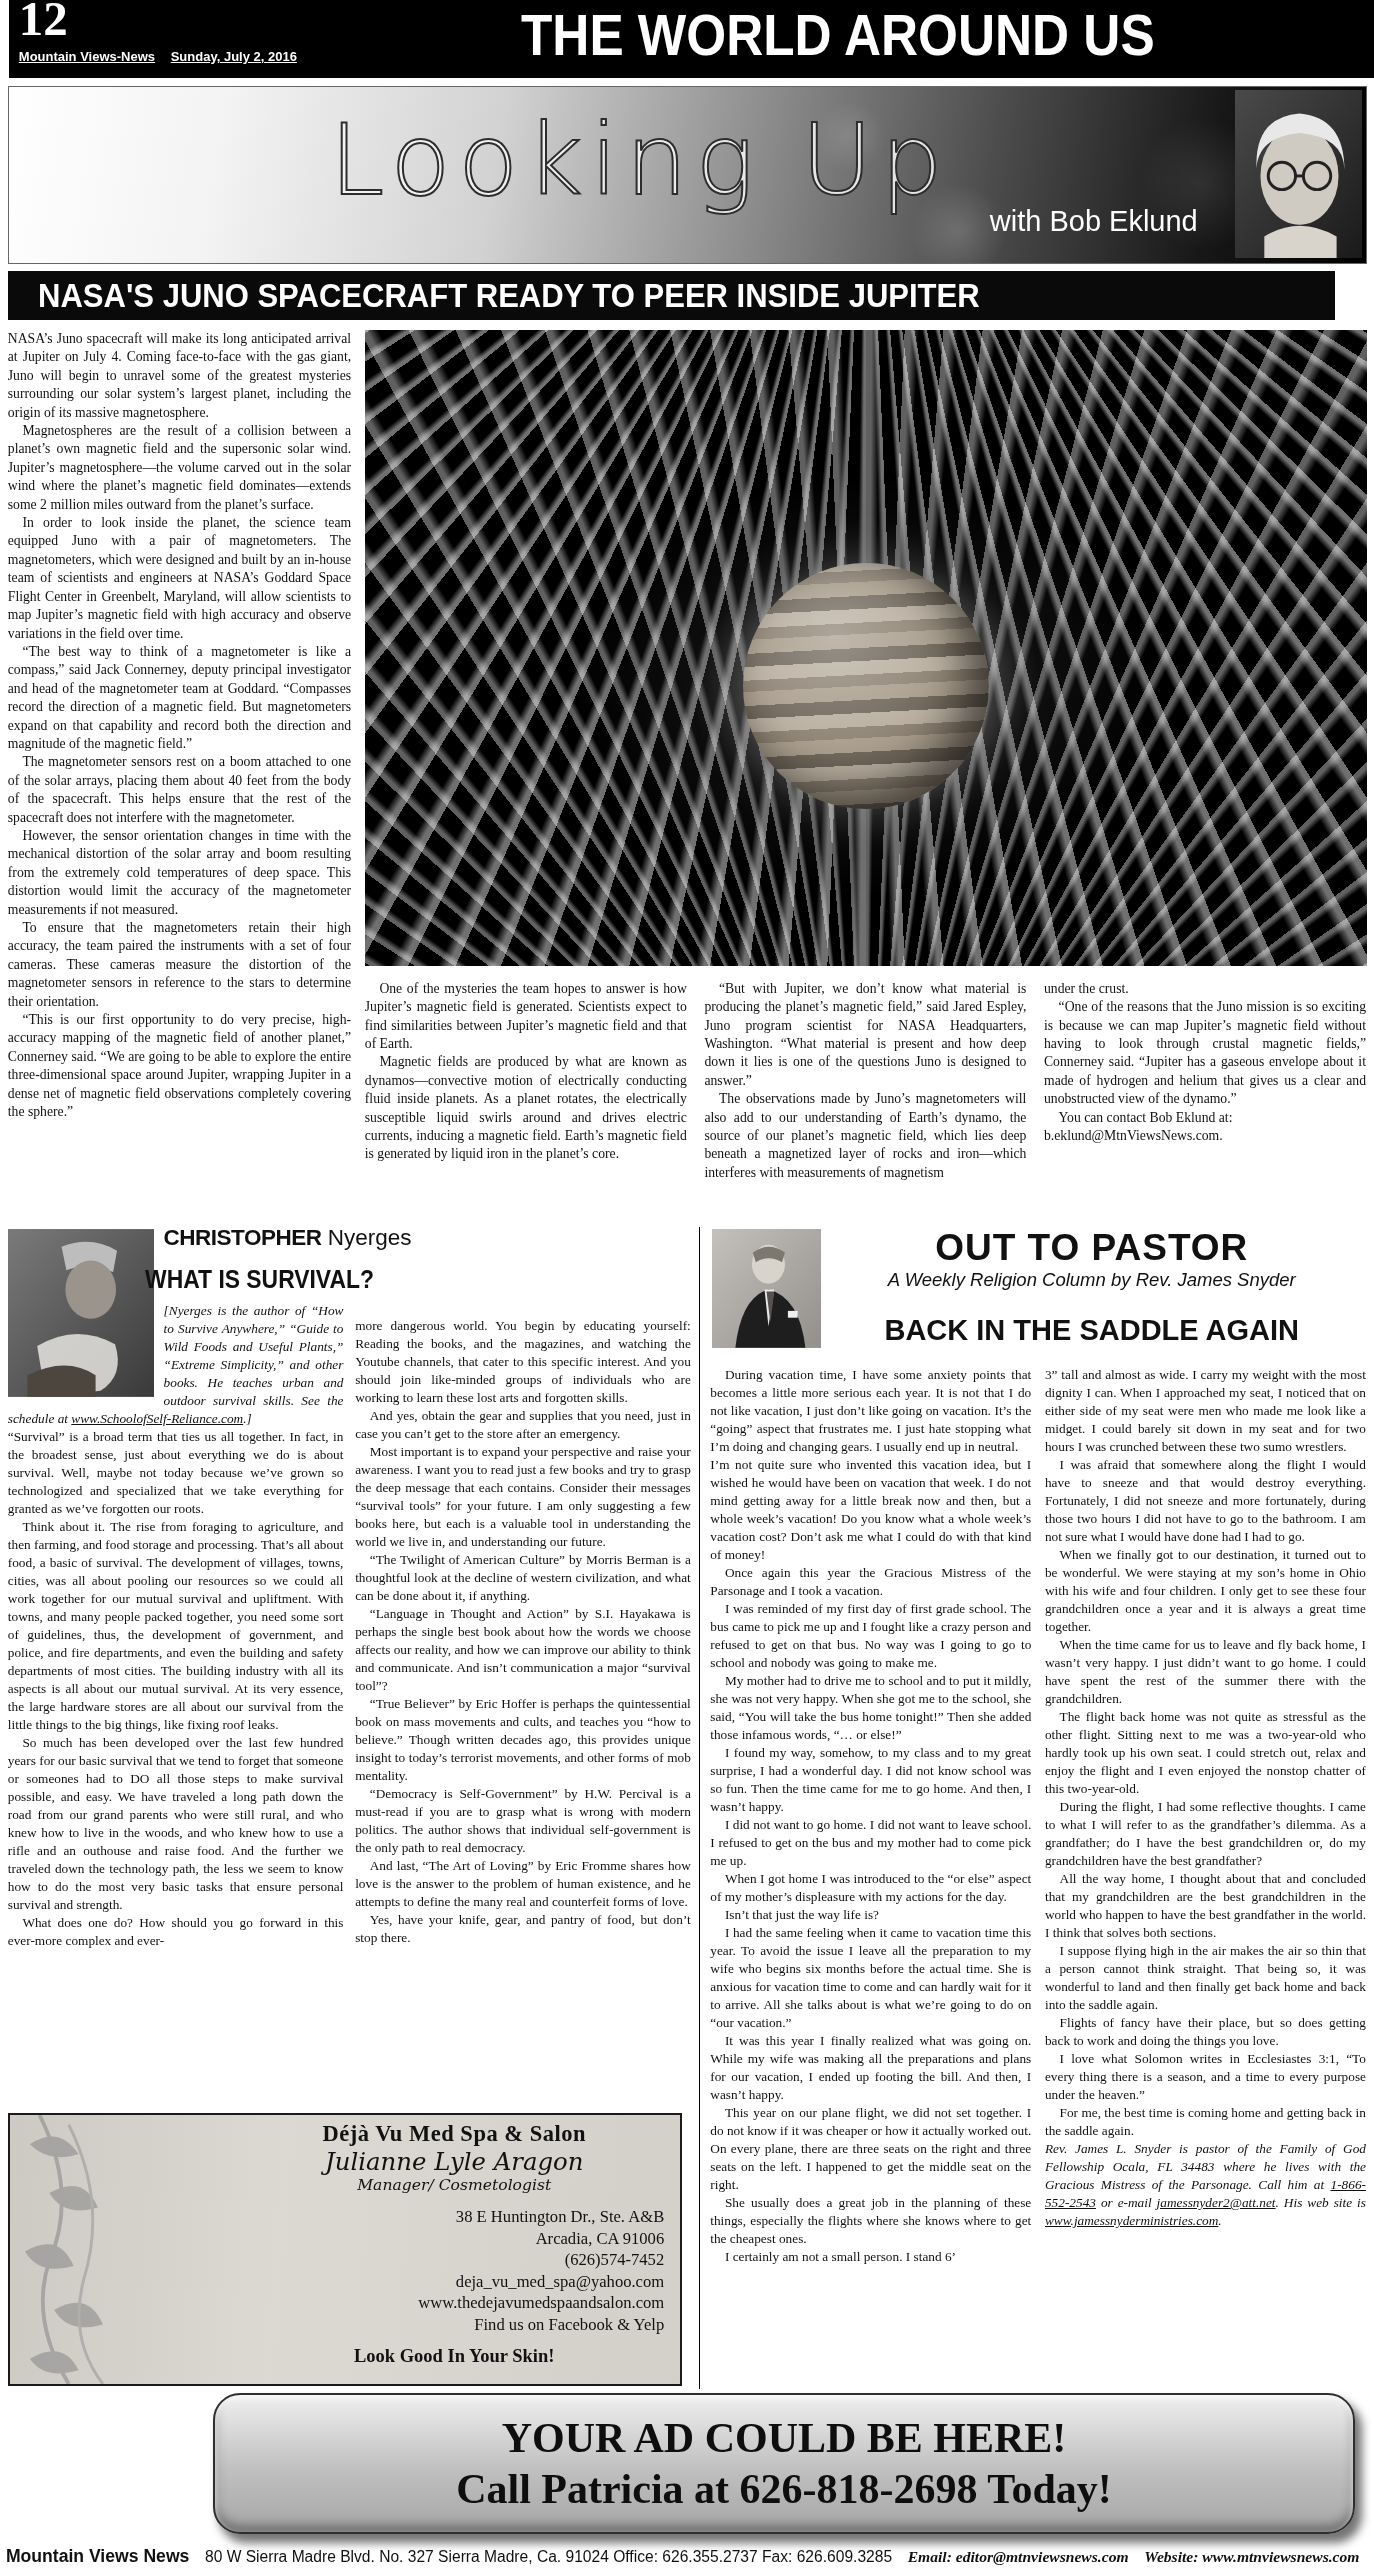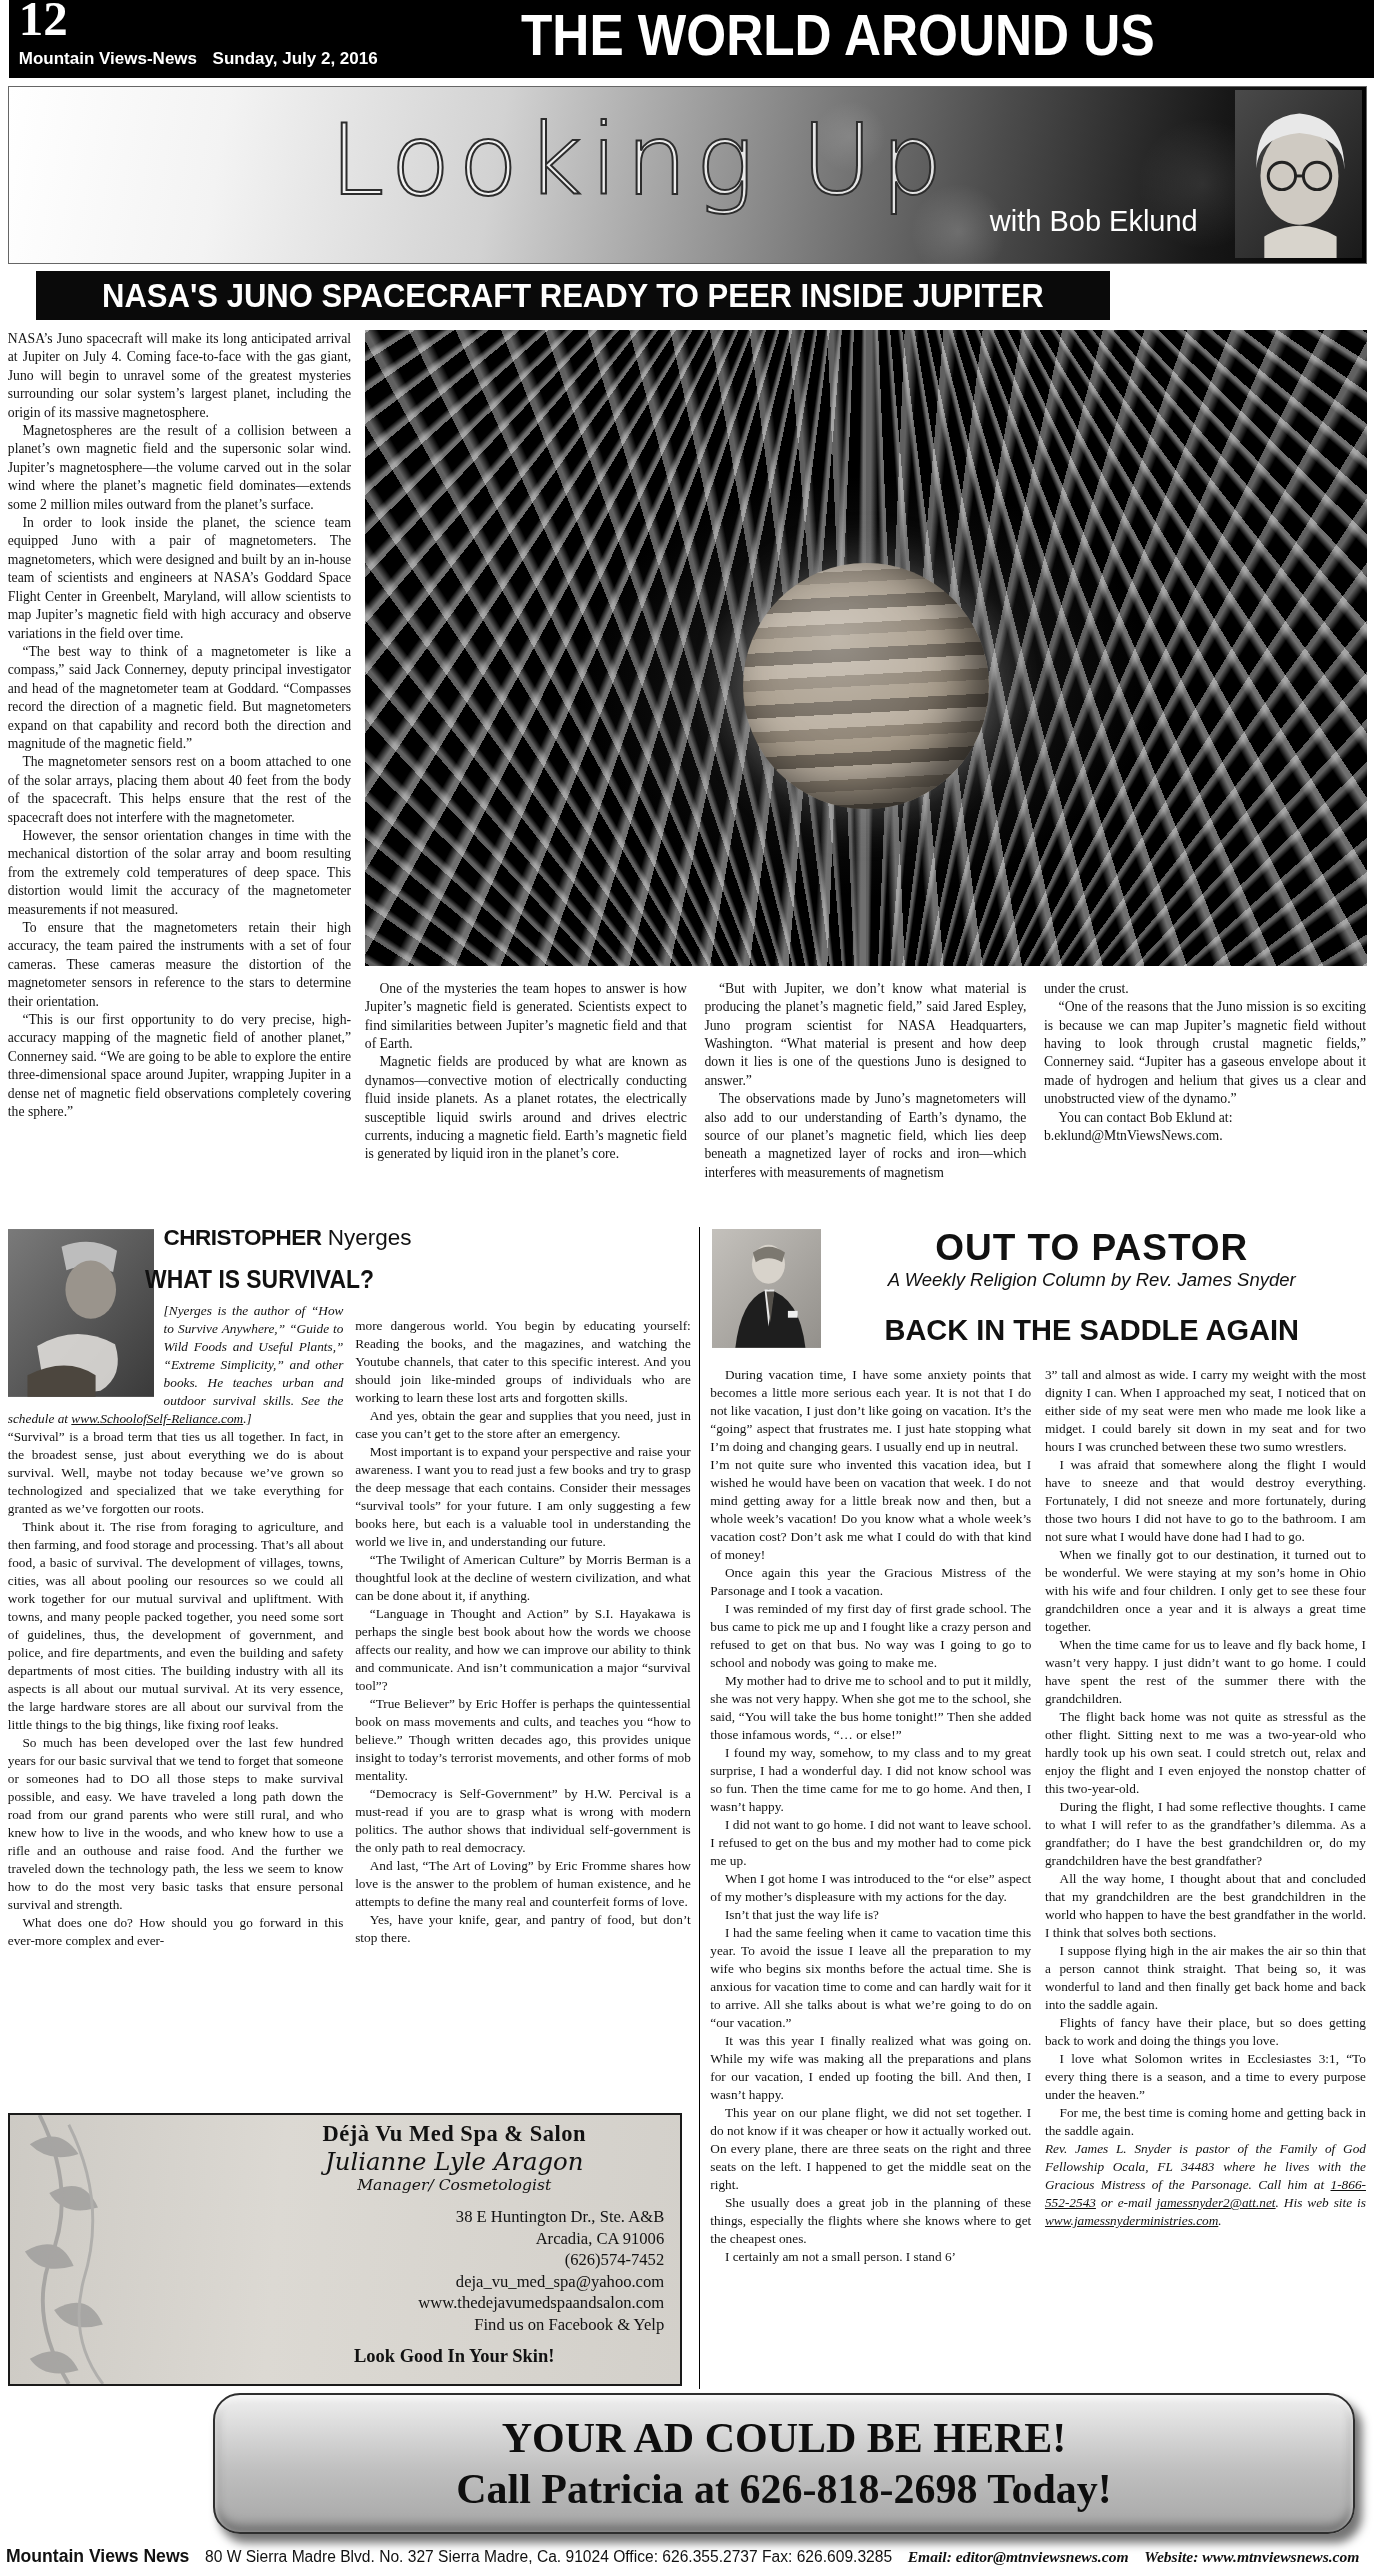--- a/index.html
+++ b/index.html
@@ -3,41 +3,41 @@
 <meta charset="utf-8">
 <style>
   html,body{margin:0;padding:0;background:#9a9a9a;}
   .page{position:relative;width:1374px;height:2576px;background:#fff;overflow:hidden;
         font-family:"Liberation Serif",serif;color:#111;}
 
   
   .masthead{position:absolute;left:9px;top:0;width:1374px;height:78px;background:#000;color:#fff;}
   .page-num{position:absolute;left:9.8px;top:-9.8px;font-size:49px;font-weight:bold;font-family:"Liberation Serif",serif;}
   .masthead-sub{position:absolute;left:9.8px;top:49px;font-family:"Liberation Sans",sans-serif;
-                font-size:17px;font-weight:bold;white-space:nowrap;}
+                font-size:13px;font-weight:bold;white-space:nowrap;text-decoration:underline;}
   .masthead-sub .date{margin-left:15.6px;}
   .section-title{position:absolute;left:512px;top:2px;font-family:"Liberation Sans",sans-serif;
                  font-size:57px;font-weight:bold;transform:scaleX(.9);transform-origin:left;white-space:nowrap;}
 
   
   .banner{position:absolute;left:7.8px;top:86px;width:1357px;height:176px;border:1px solid #666;overflow:hidden;
     background:
       radial-gradient(circle 68px at 70% 82%, rgba(255,255,255,.16), transparent 70%),
       radial-gradient(circle 51px at 62% 28%, rgba(255,255,255,.12), transparent 70%),
       radial-gradient(circle 93px at 88% 55%, rgba(255,255,255,.10), transparent 70%),
       linear-gradient(100deg,#ffffff 0%,#f3f3f3 16%,#d2d2d2 36%,#909090 54%,#4c4c4c 72%,#171717 88%,#000 100%);}
   .banner-title{position:absolute;left:321px;top:15.6px;font-family:"DejaVu Sans",sans-serif;font-weight:100;
     font-size:98px;letter-spacing:7.8px;color:rgba(245,245,245,.88);-webkit-text-stroke:2px #2d2d2d;white-space:nowrap;}
   .banner-byline{position:absolute;left:981px;top:118px;color:#fff;font-family:"Liberation Sans",sans-serif;
     font-size:29px;white-space:nowrap;}
   .banner-photo{position:absolute;right:3.9px;top:2.9px;width:127px;height:168px;}
 
   
-  .headline-bar{position:absolute;left:7.8px;top:271px;width:1074px;height:49px;background:#0a0a0a;
-    display:flex;align-items:center;justify-content:center;margin-left:28px;}
+  .headline-bar{position:absolute;left:7.8px;top:271px;width:1327px;height:49px;background:#0a0a0a;
+    display:flex;align-items:center;}
   .headline-bar .txt{color:#fff;font-family:"Liberation Sans",sans-serif;font-weight:bold;font-size:33px;
     transform:scaleX(.94);white-space:nowrap;}
 
   
   .body-text{font-size:13.7px;line-height:18.4px;text-align:justify;}
   .body-text p{margin:0;text-indent:14.6px;}
   .body-text p.flush{text-indent:0;}
   .lower .body-text{font-size:13.3px;line-height:18px;}
   .u{text-decoration:underline;}
 

